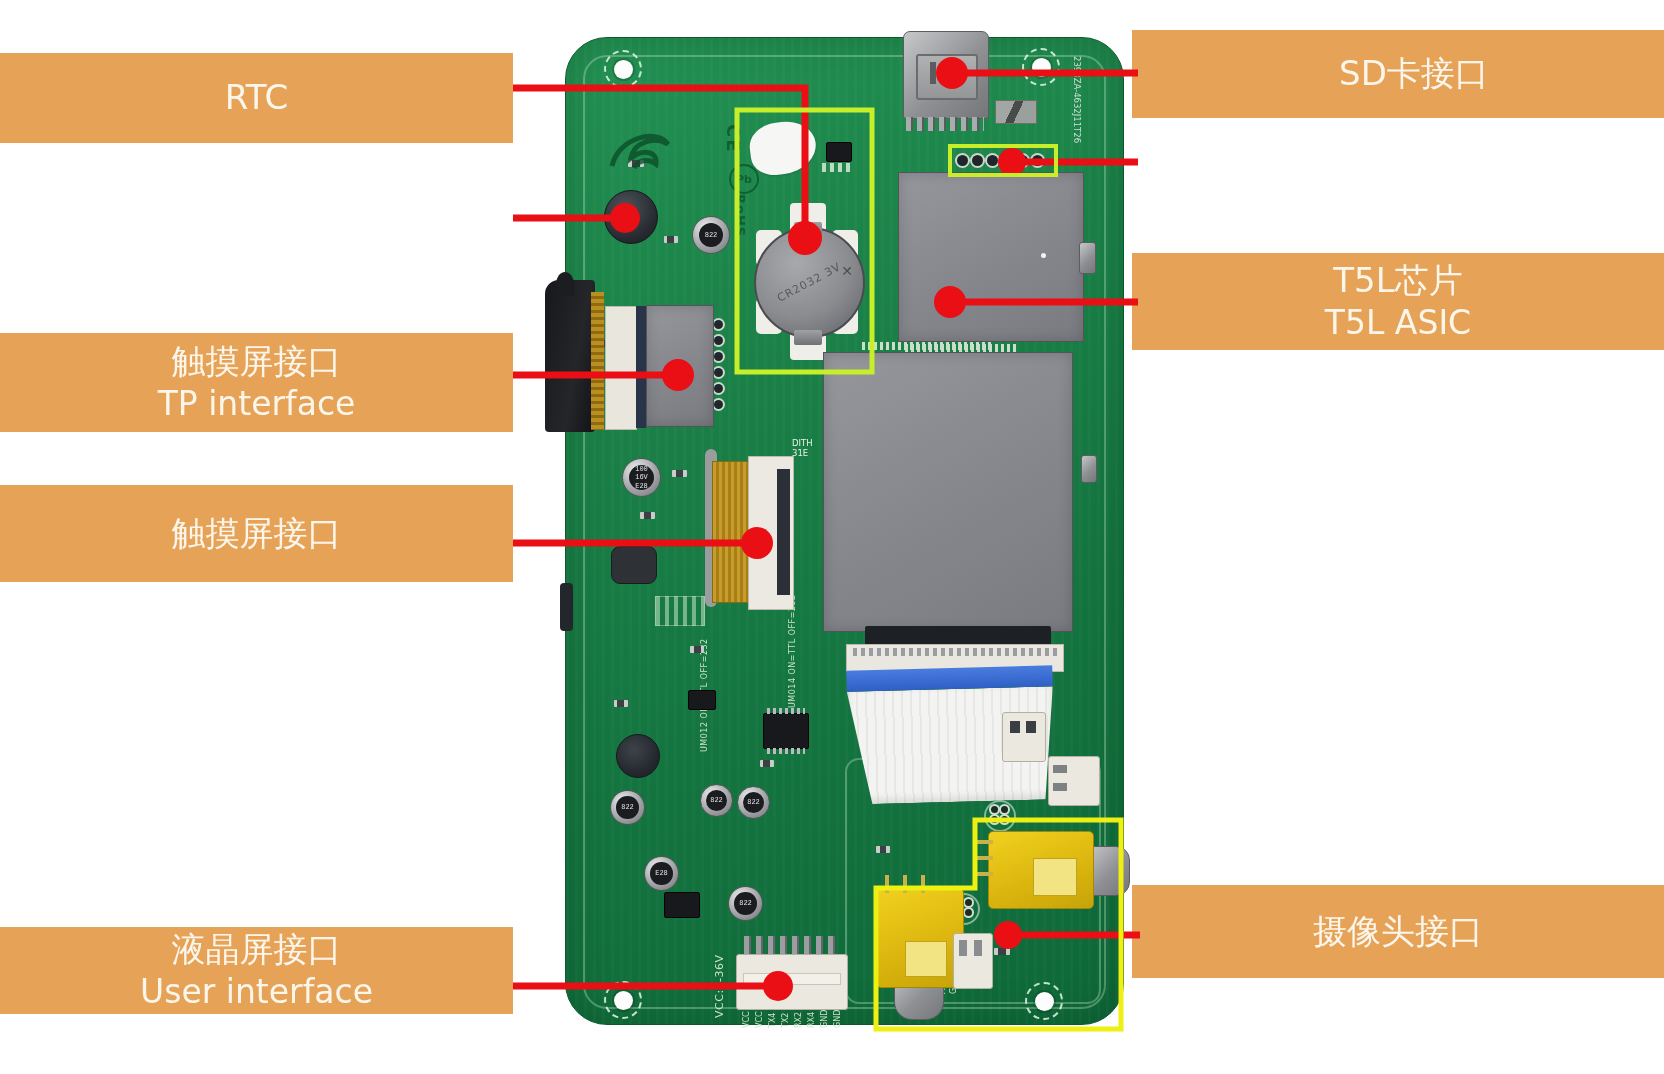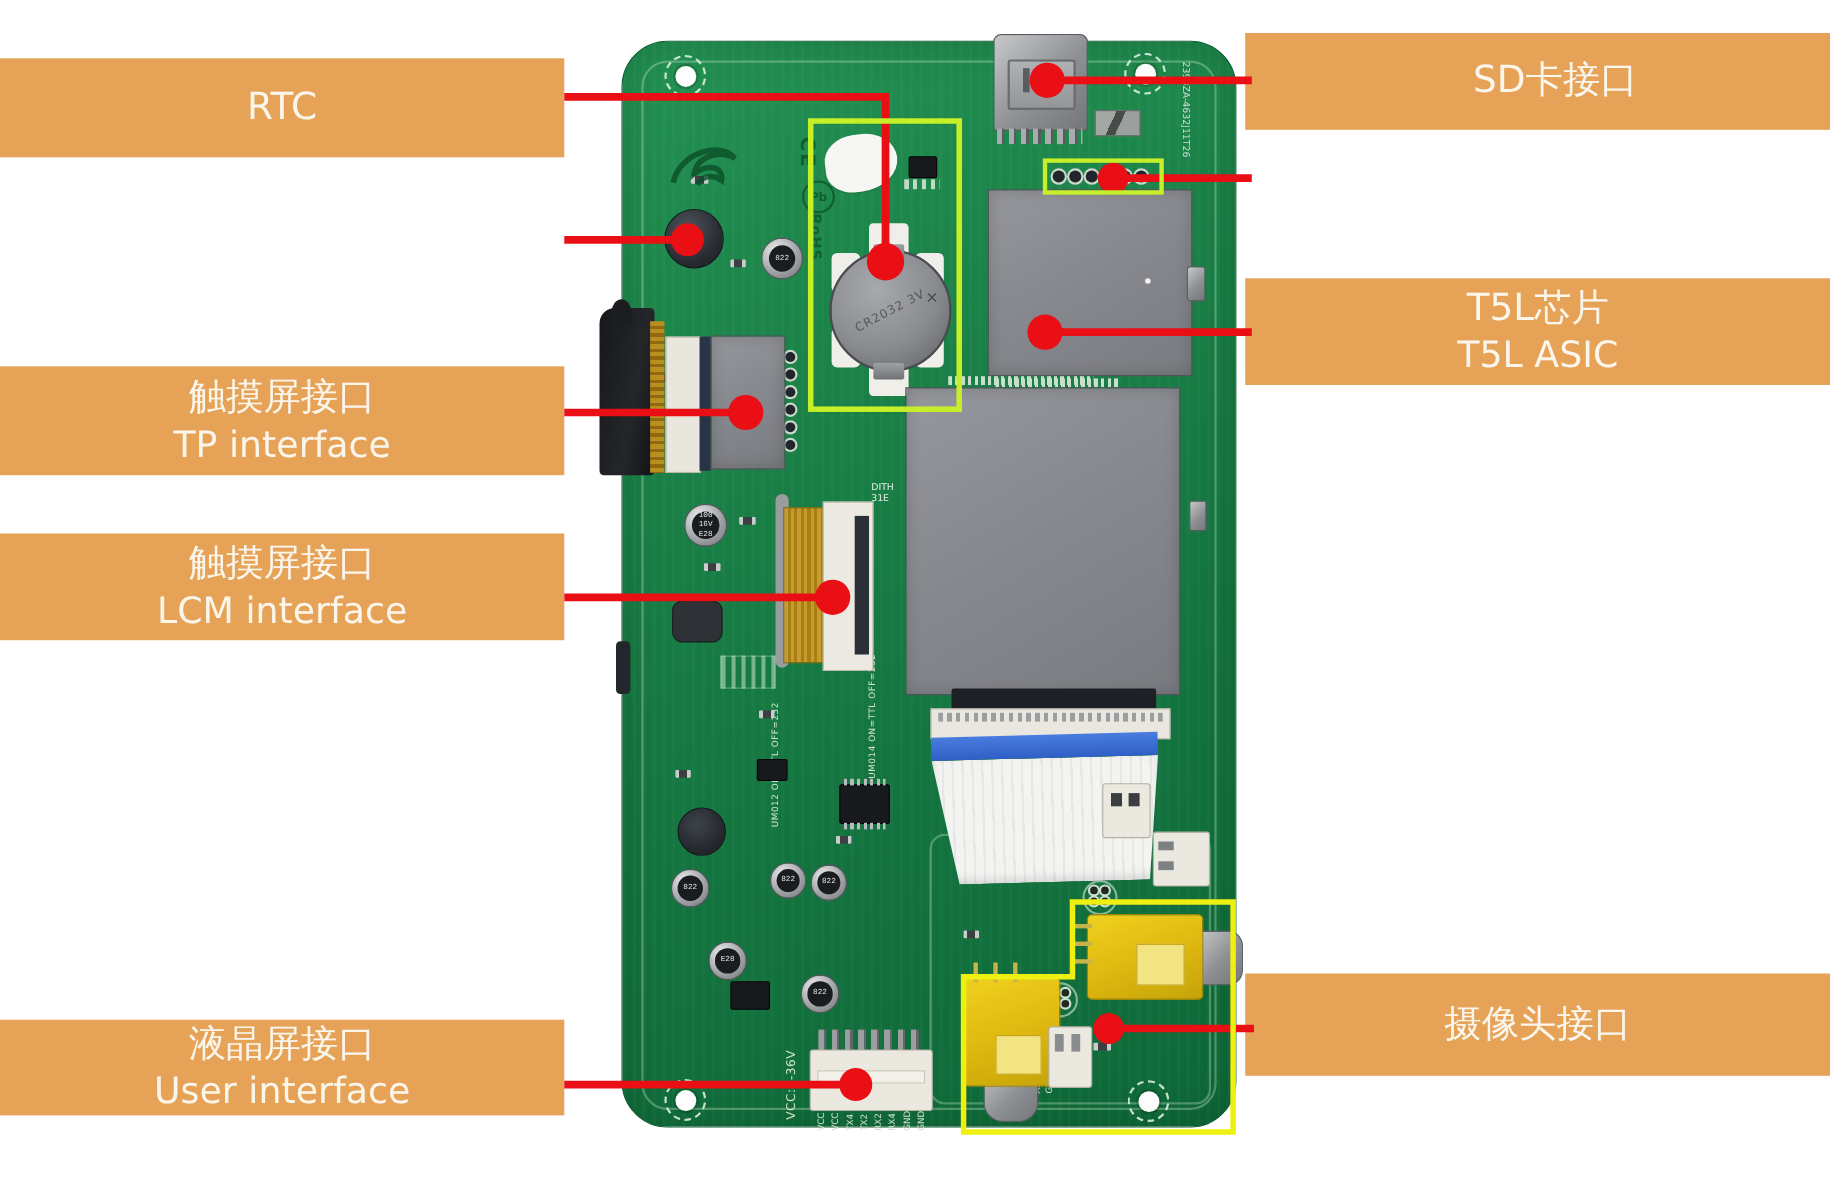--- a/index.html
+++ b/index.html
@@ -306,21 +306,20 @@
 
   <div class="callout" style="left:0;top:53px;width:513px;height:90px;">
     <span class="cn">RTC</span>
   </div>
   <div class="callout" style="left:0;top:333px;width:513px;height:99px;">
     <span class="cn">触摸屏接口</span>
       <span class="en">TP interface</span>
   </div>
   <div class="callout" style="left:0;top:485px;width:513px;height:97px;">
     <span class="cn">触摸屏接口</span>
-      <span class="en">LCM interface</span>
   </div>
   <div class="callout" style="left:0;top:927px;width:513px;height:87px;">
     <span class="cn">液晶屏接口</span>
       <span class="en">User interface</span>
   </div>
   <div class="callout" style="left:1132px;top:30px;width:564px;height:88px;align-items:center;">
     <span class="cn">SD卡接口</span>
   </div>
   <div class="callout" style="left:1132px;top:253px;width:532px;height:97px;">
     <span class="cn">T5L芯片</span>

